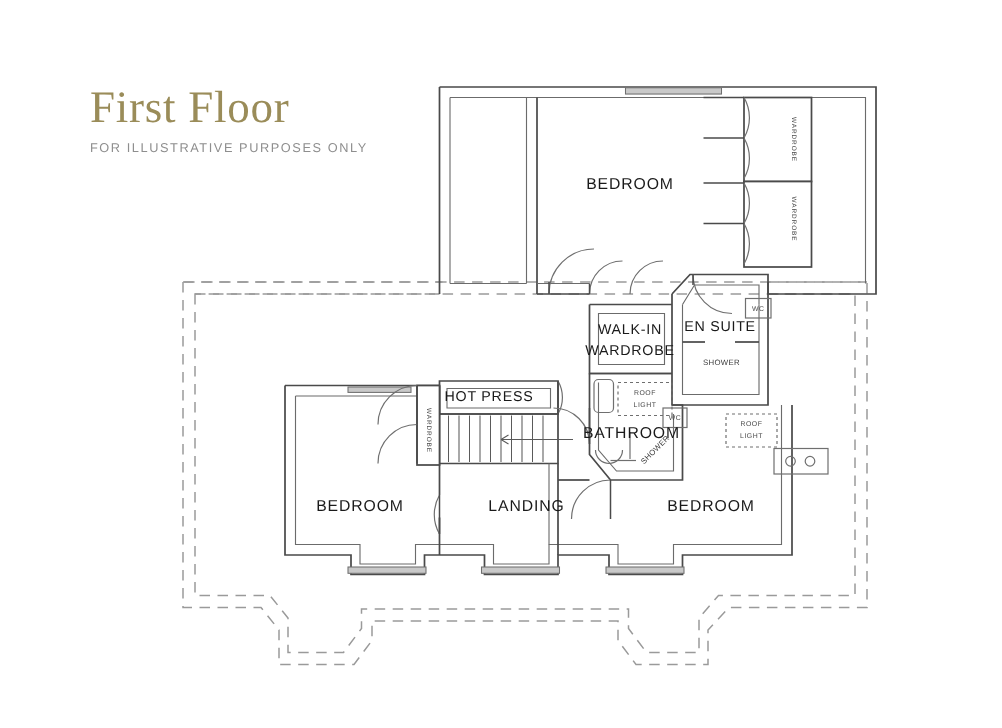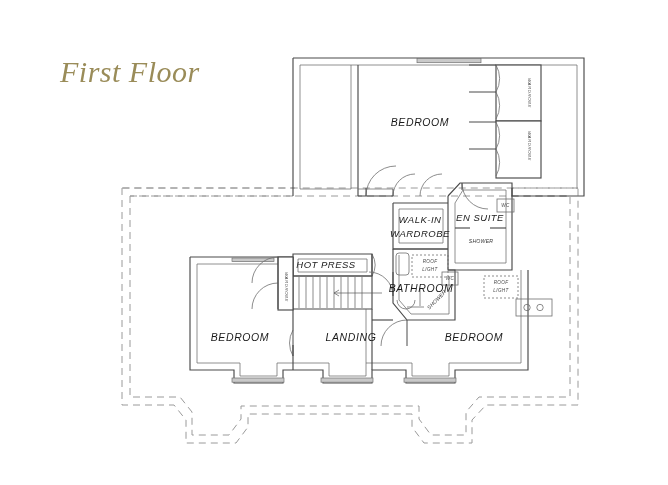--- a/index.html
+++ b/index.html
@@ -13,21 +13,20 @@
     height: 485px;
     overflow: hidden;
     font-family: "Liberation Sans", sans-serif;
     position: relative;
   }
   #plan-root {
     position: relative;
     width: 532px;
     height: 485px;
     background: #ffffff;
-    font-style: italic;
   }
   .title-block {
     position: absolute;
     left: 60px;
     top: 56px;
     user-select: none;
   }
   .plan-title {
     font-family: "Liberation Serif", "DejaVu Serif", serif;
     font-size: 30px;
@@ -147,20 +146,21 @@
     dominant-baseline: middle;
   }
 </style>
 </head>
 <body>
 
 <div id="plan-root">
 
   <div class="title-block">
     <div class="plan-title">First Floor</div>
+    <div class="plan-subtitle">FOR ILLUSTRATIVE PURPOSES ONLY</div>
   </div>
 
   <svg id="floorplan" viewBox="0 0 668 485">
 
     <g>
 
       <path class="outline-dash" d="M122,188 L122,405 L174,405 L186,420 L186,443 L236,443 L248,427 L248,414
                L412,414 L412,427 L424,443 L472,443 L472,420 L486,405 L578,405 L578,188 Z"></path>
 
       <path class="outline-dash" d="M130,196 L130,397 L180,397 L192,412 L192,435 L229,435 L241,419 L241,406

